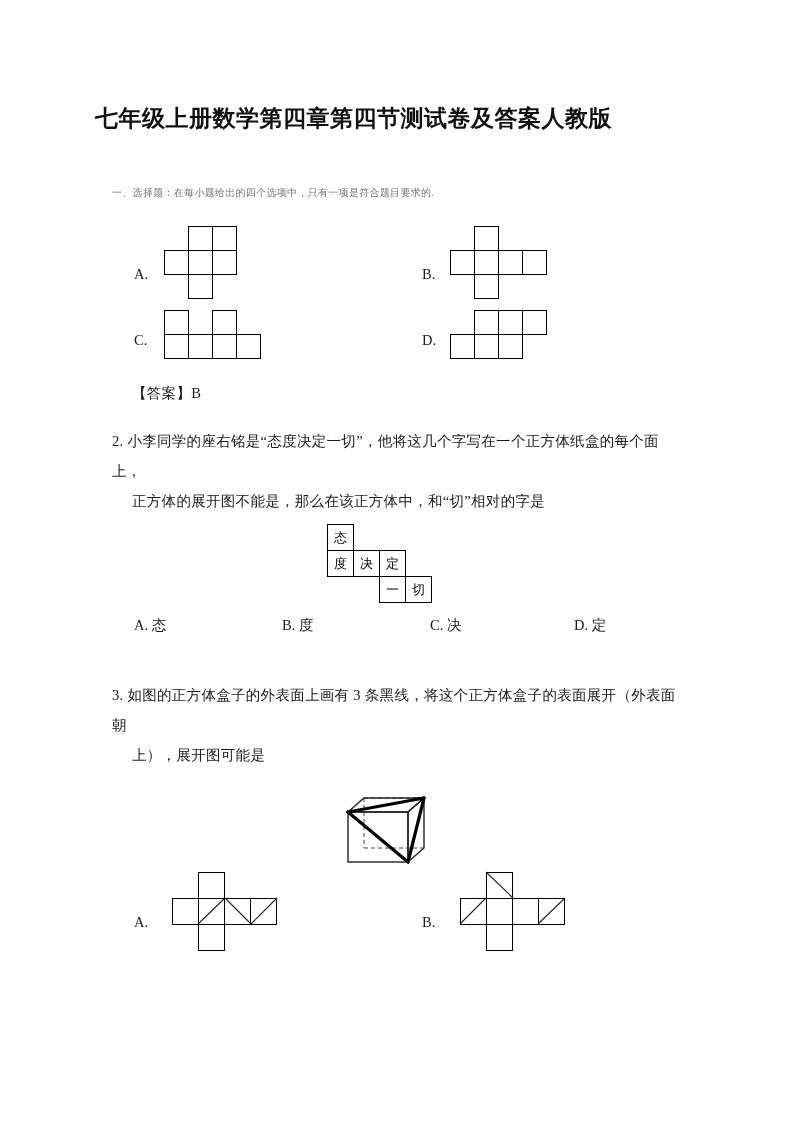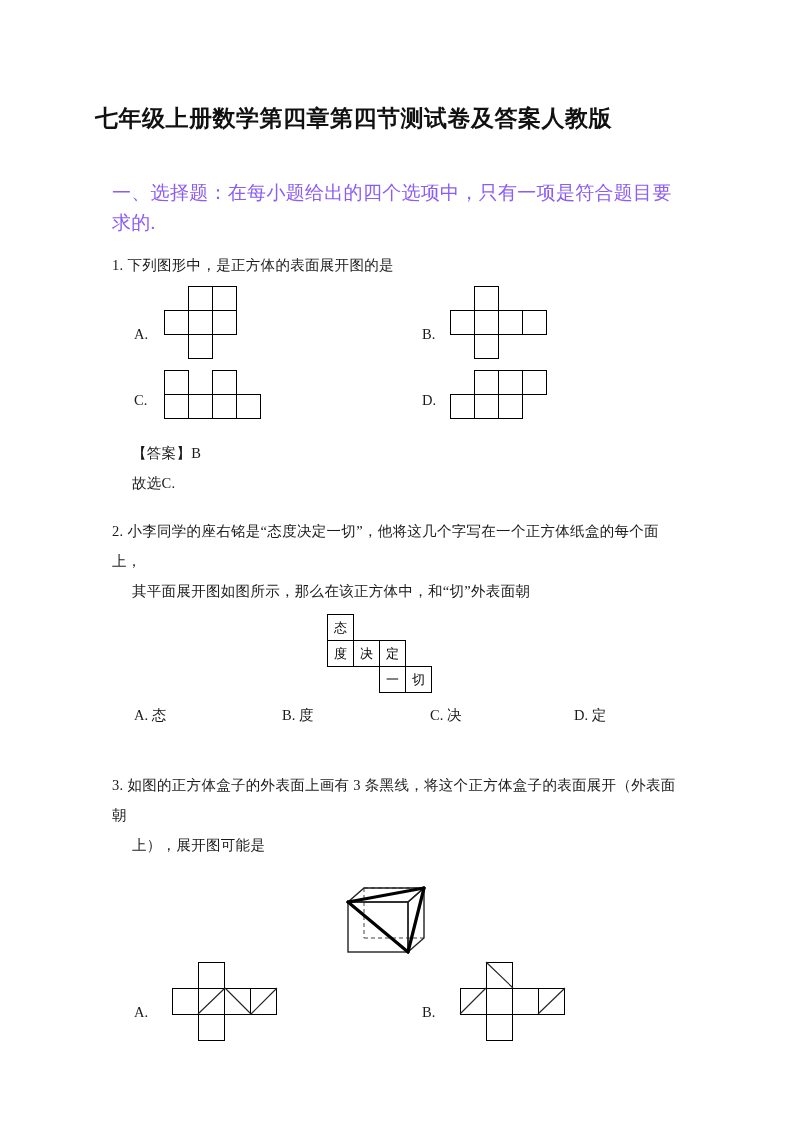--- a/index.html
+++ b/index.html
@@ -31,23 +31,23 @@
     letter-spacing: 0.5px;
     color: #111;
   }
   .content {
     position: absolute;
     left: 112px;
     top: 170px;
     width: 570px;
   }
   .para {
-    font-size: 19px;
+    font-size: 10px;
     line-height: 30px;
-    color: #8b5cf6;
+    color: #737373;
     letter-spacing: 0.3px;
   }
   .para.section { margin-bottom: 12px; }
   .q-text {
     font-size: 14.5px;
     line-height: 30px;
     letter-spacing: 0.3px;
   }
   .q-indent { padding-left: 20px; }
   .ans-line {
@@ -120,24 +120,20 @@
 <body>
 
 <div class="page">
 
   <div class="doc-title">七年级上册数学第四章第四节测试卷及答案人教版</div>
 
   <div class="content">
 
     <div class="para section">一、选择题：在每小题给出的四个选项中，只有一项是符合题目要求的.</div>
 
-    <div class="q-text">
-      <span>1.</span>
-      <span>下列图形中，是正方体的表面展开图的是</span>
-    </div>
 
     <div class="opt-row" style="height:86px;">
 
       <span class="opt-label" style="left:22px; top:46px;">A.</span>
       <div class="net" style="left:52px; top:6px; width:74px; height:98px;">
         <div class="cell" style="left:24px; top:0px; width:25px; height:25px;"></div>
         <div class="cell" style="left:48px; top:0px; width:25px; height:25px;"></div>
         <div class="cell" style="left:0px; top:24px; width:25px; height:25px;"></div>
         <div class="cell" style="left:24px; top:24px; width:25px; height:25px;"></div>
         <div class="cell" style="left:48px; top:24px; width:25px; height:25px;"></div>
@@ -174,29 +170,28 @@
         <div class="cell" style="left:72px; top:0px; width:25px; height:25px;"></div>
         <div class="cell" style="left:0px; top:24px; width:25px; height:25px;"></div>
         <div class="cell" style="left:24px; top:24px; width:25px; height:25px;"></div>
         <div class="cell" style="left:48px; top:24px; width:25px; height:25px;"></div>
       </div>
     </div>
 
     <div class="ans-line">
       <span>【答案】</span><span>B</span>
     </div>
-    <div class="ans-line">故选C.</div>
 
     <div style="height:18px;"></div>
 
     <div class="q-text">
       <span>2.</span>
       <span>小李同学的座右铭是“态度决定一切”，他将这几个字写在一个正方体纸盒的每个面上，</span>
     </div>
-    <div class="q-text q-indent">其平面展开图如图所示，那么在该正方体中，和“切”外表面朝</div>
+    <div class="q-text q-indent">正方体的展开图不能是，那么在该正方体中，和“切”相对的字是</div>
 
     <div class="opt-row" style="height:100px;">
       <div class="net" style="left:215px; top:8px; width:120px; height:90px;">
         <div class="cell ch" style="left:0px; top:0px; width:27px; height:27px;">态</div>
         <div class="cell ch" style="left:0px; top:26px; width:27px; height:27px;">度</div>
         <div class="cell ch" style="left:26px; top:26px; width:27px; height:27px;">决</div>
         <div class="cell ch" style="left:52px; top:26px; width:27px; height:27px;">定</div>
         <div class="cell ch" style="left:52px; top:52px; width:27px; height:27px;">一</div>
         <div class="cell ch" style="left:78px; top:52px; width:27px; height:27px;">切</div>
       </div>

